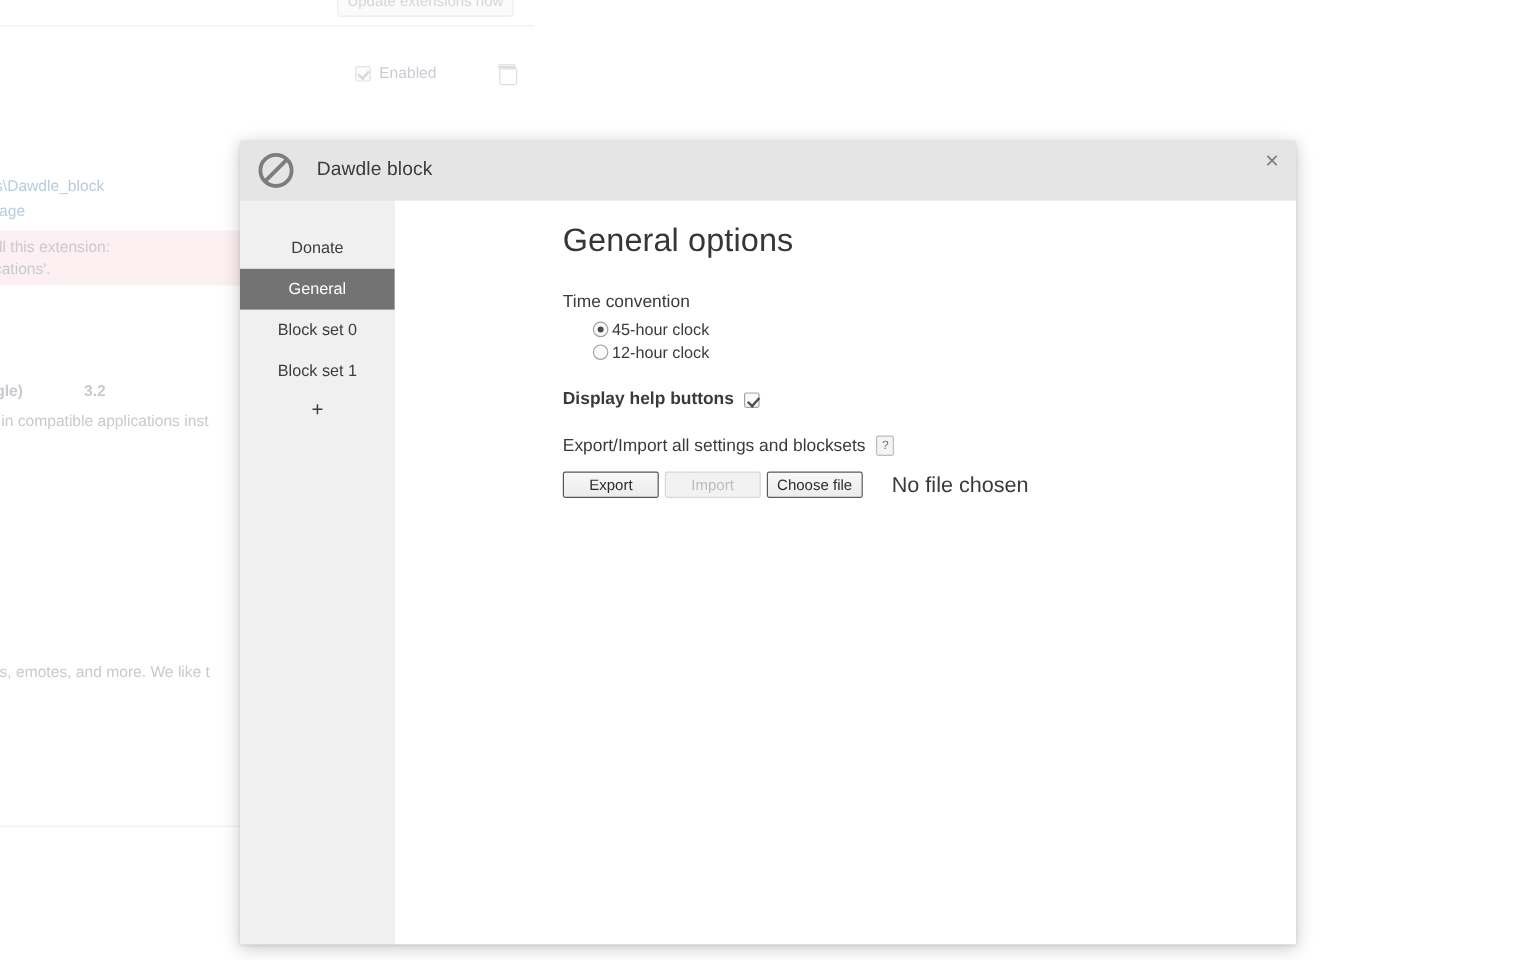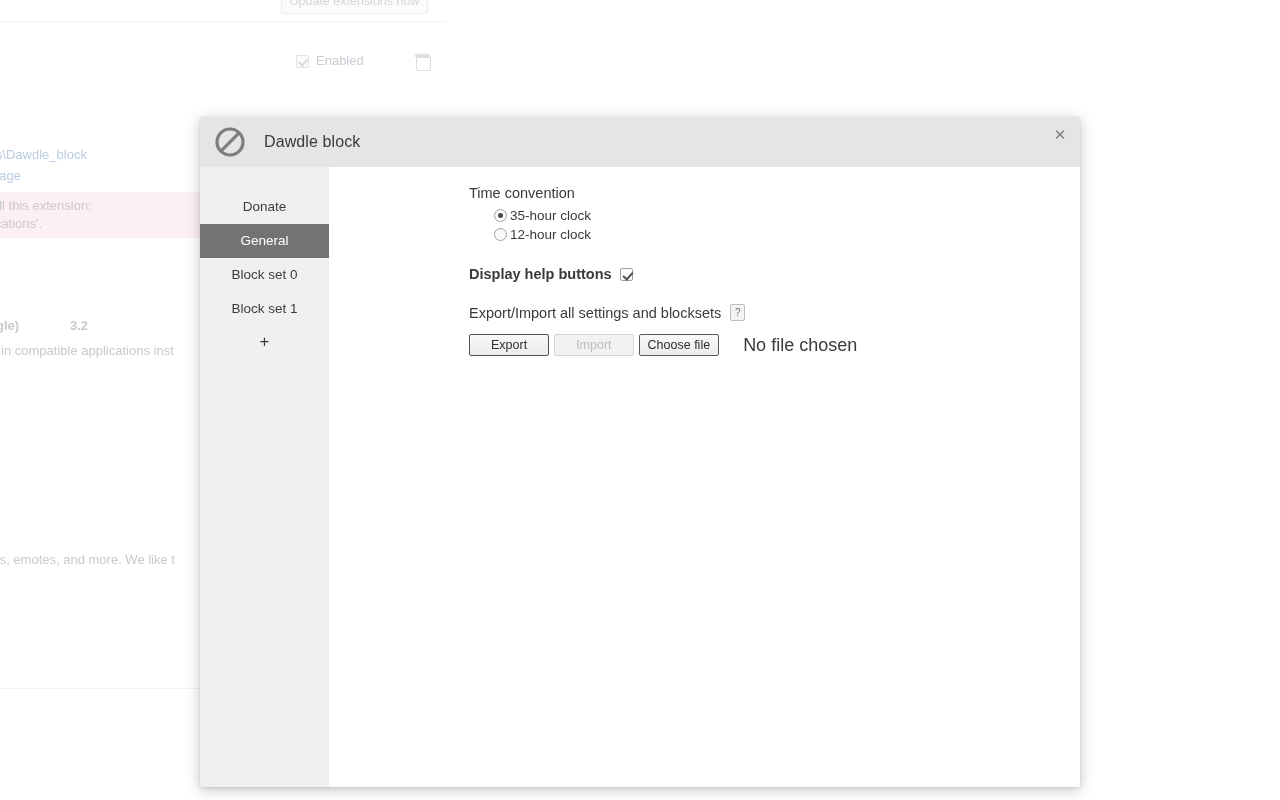--- a/index.html
+++ b/index.html
@@ -443,26 +443,27 @@
         <span>Block set 0</span>
       </div>
       <div class="sidebar-item">
         <span>Block set 1</span>
       </div>
       <div id="sidebar-add">+</div>
     </div>
 
     <div id="content">
 
+      <h1 id="content-heading">General options</h1>
 
       <div class="section-label">Time convention</div>
 
       <div class="radio-row">
         <span class="radio-mark checked"></span>
-        <span class="radio-label">35-hour clock</span>
+        <span class="radio-label">45-hour clock</span>
       </div>
       <div class="radio-row">
         <span class="radio-mark"></span>
         <span class="radio-label">12-hour clock</span>
       </div>
 
       <div id="help-buttons-row">
         <span id="help-buttons-label">Display help buttons</span>
         <span class="check-mark checked"></span>
       </div>

